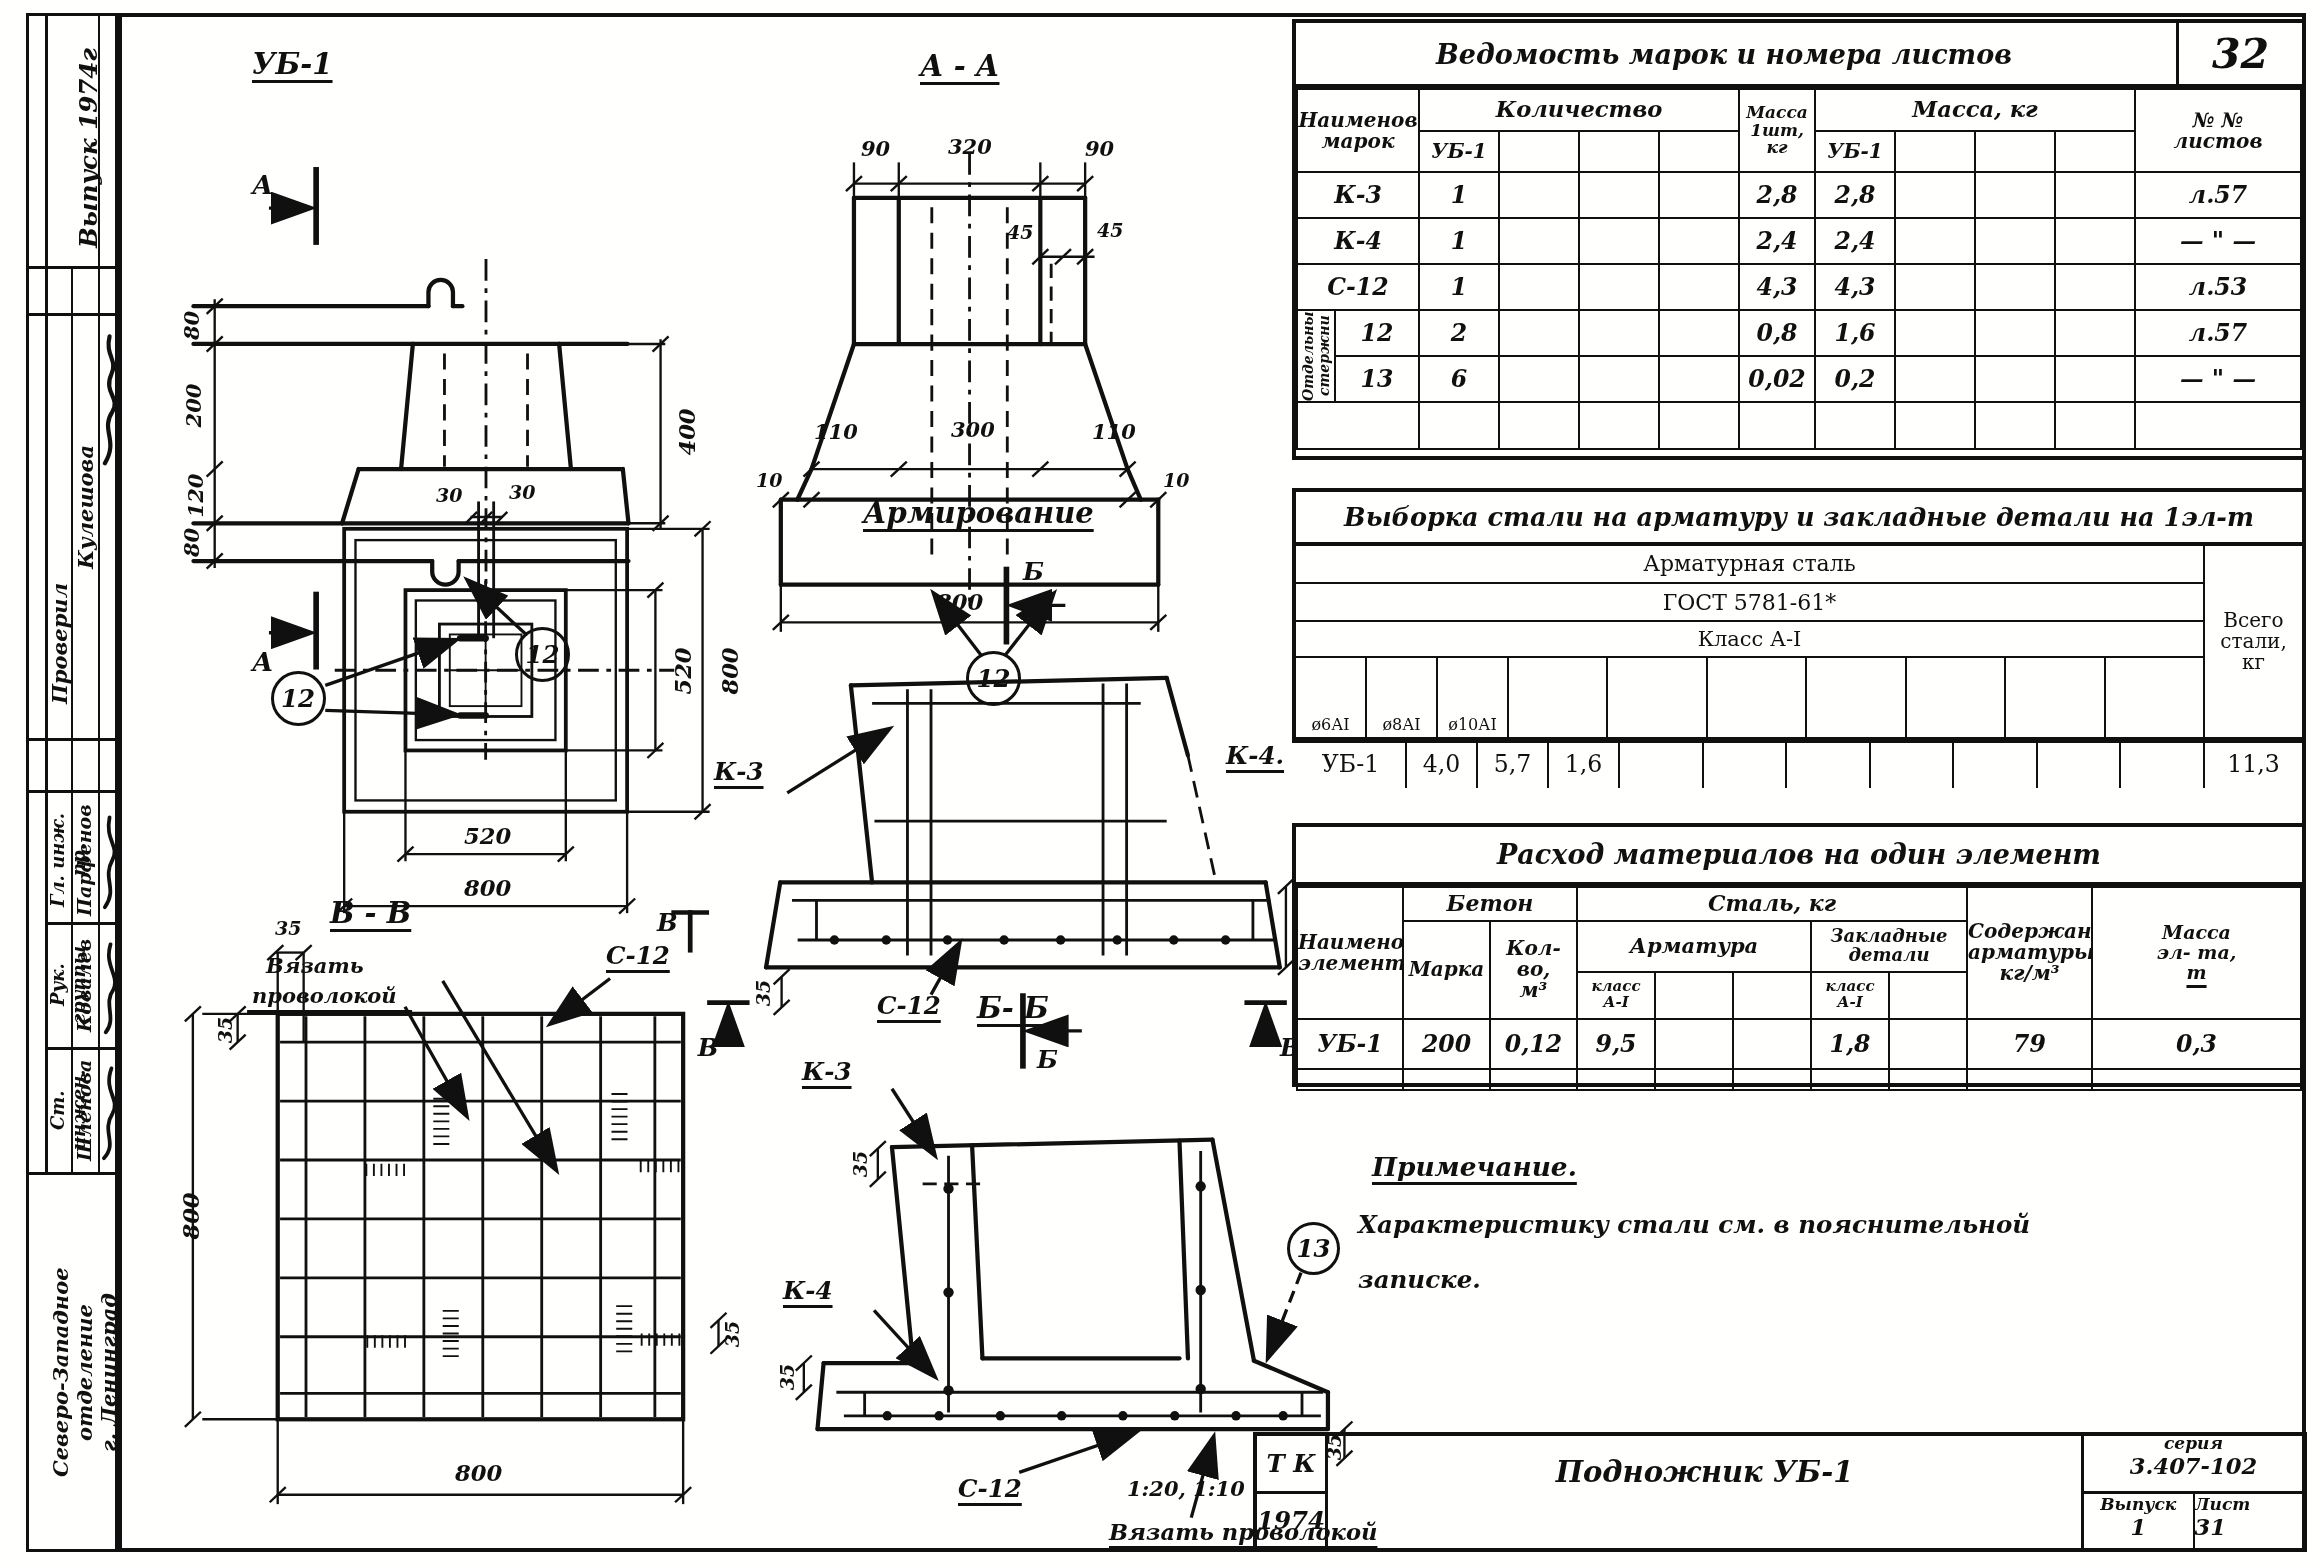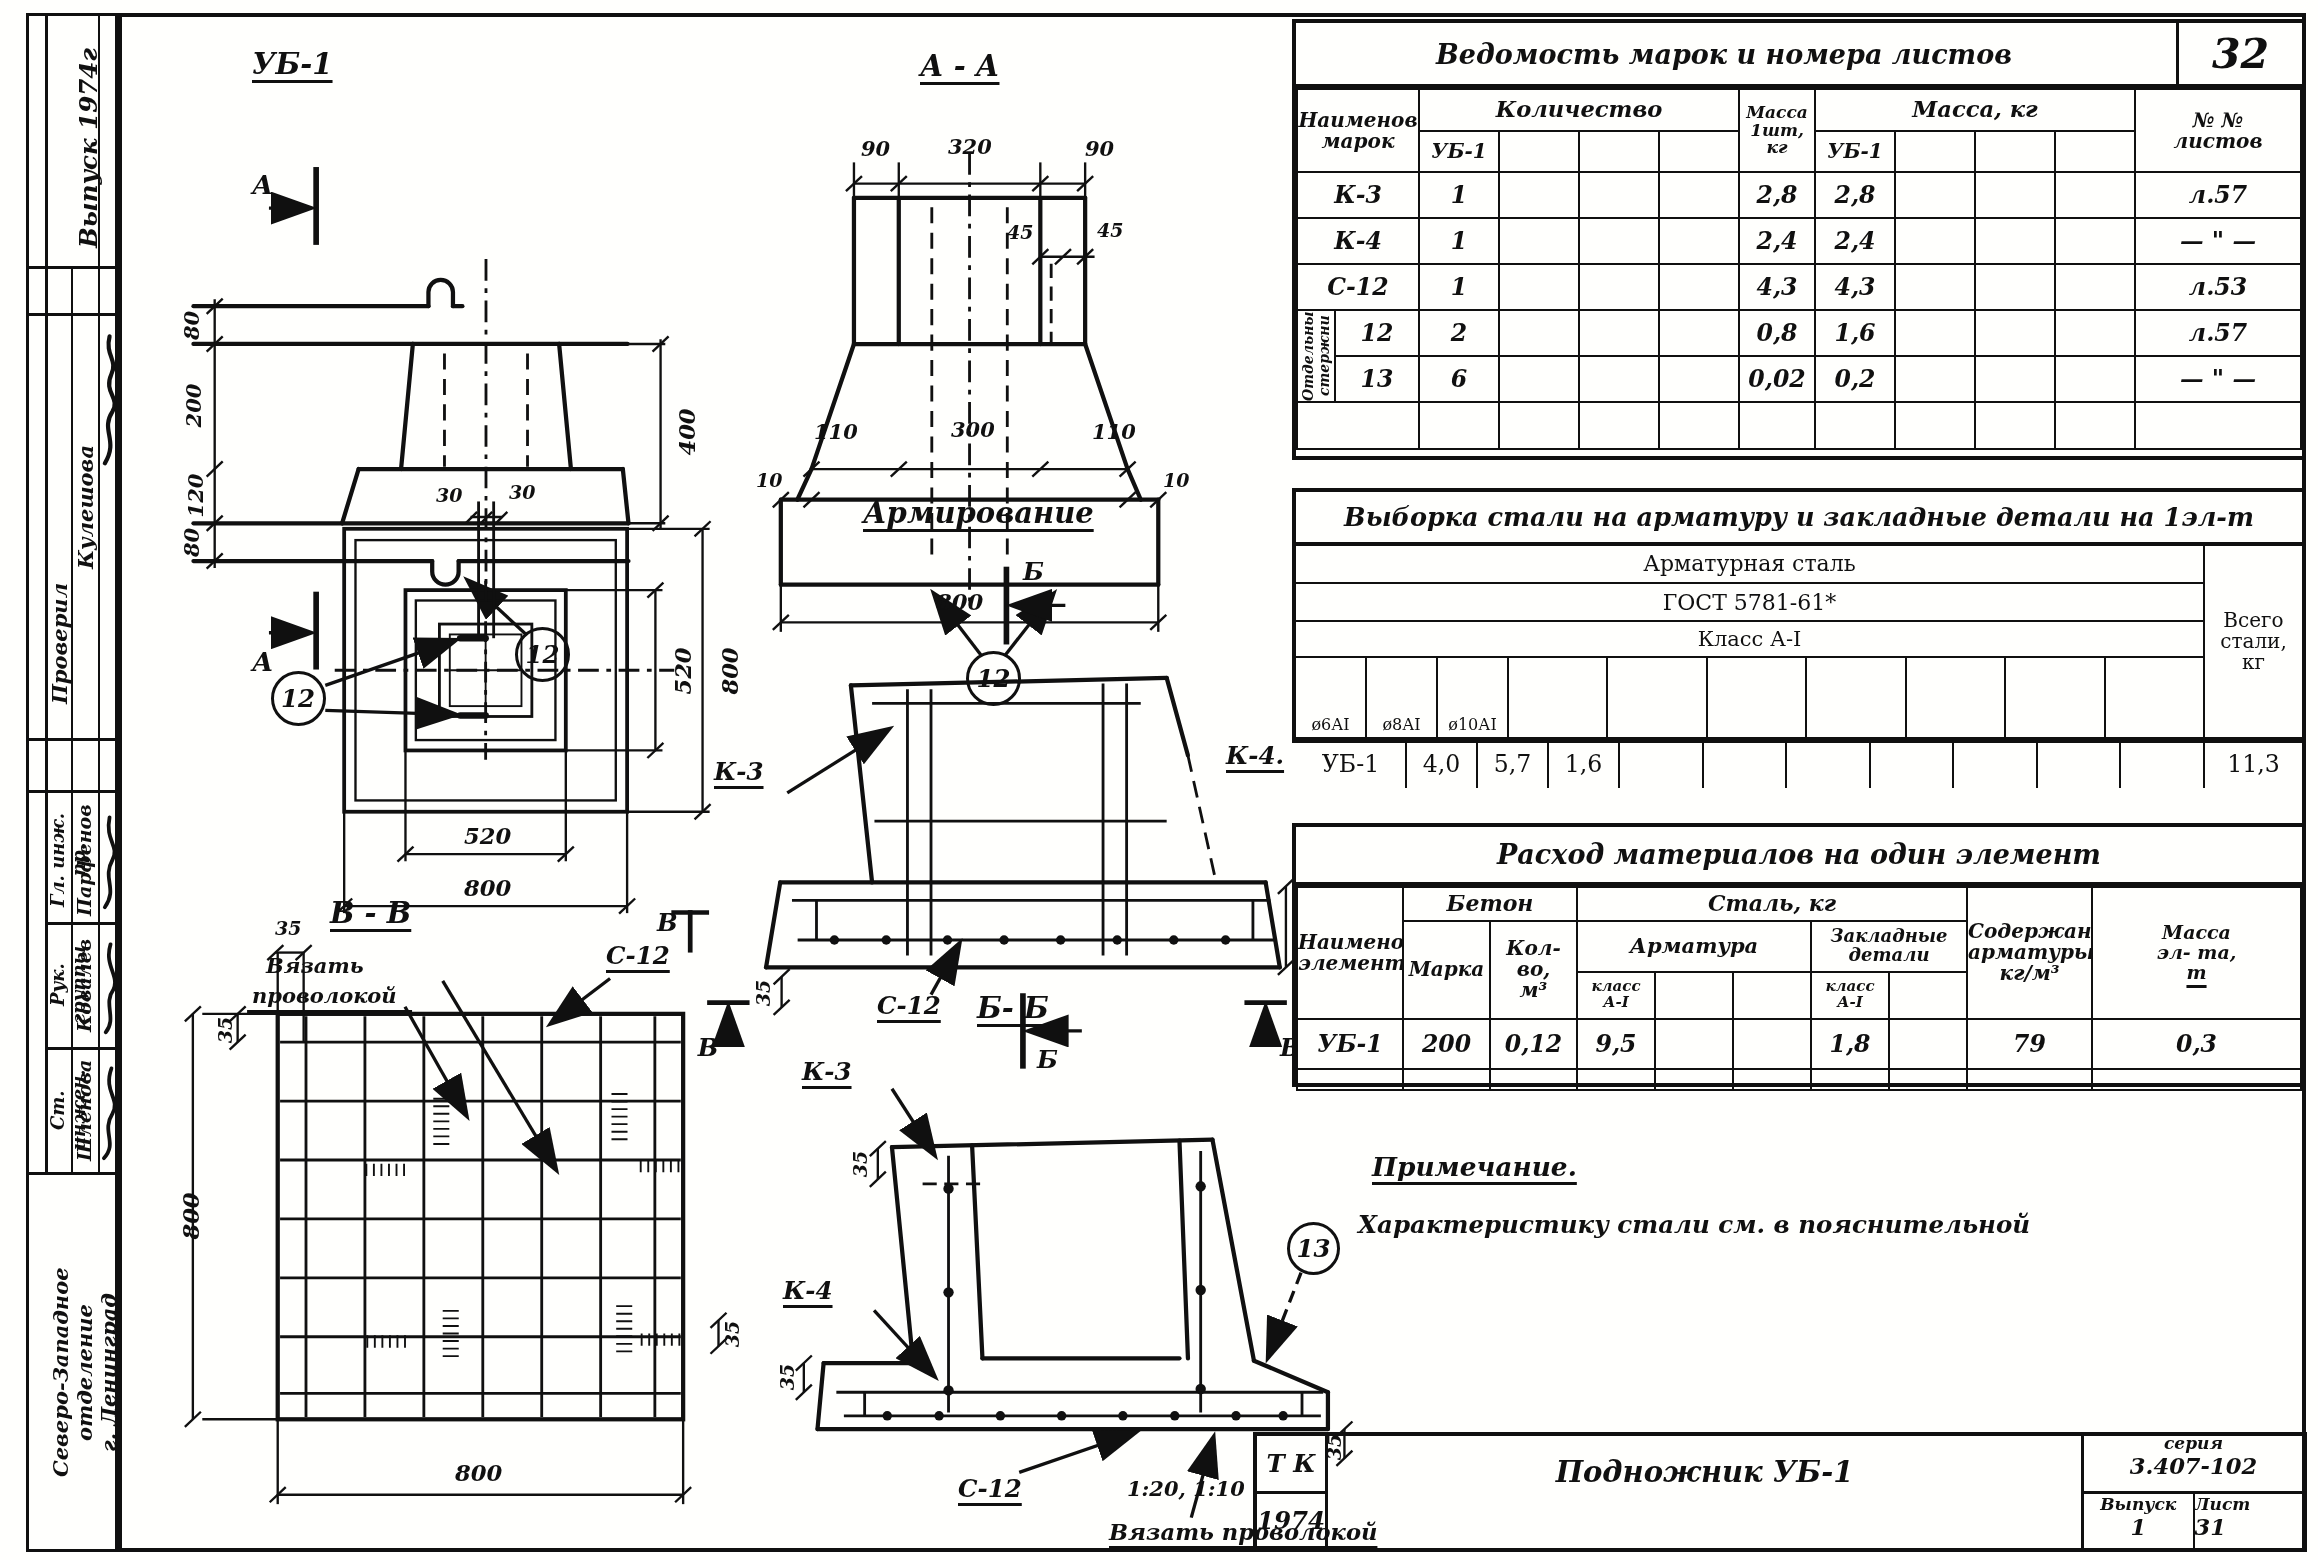--- a/index.html
+++ b/index.html
@@ -777,20 +777,21 @@
         <td></td>
             <td></td>
       </tr>
       </tbody>
     </table>
   </div>
 
   <div class="abs" style="left:1358px; top:1151px; width:896px;">
     <div class="hw t56 u" style="margin-left:14px;">Примечание.</div>
     <div class="hw t52" style="margin-top:28px;">Характеристику  стали   см. в  пояснительной</div>
+    <div class="hw t52" style="margin-top:26px;">записке.</div>
   </div>
 
   <span class="lbl t44" style="left:1127px; top:1476px;">1:20, 1:10</span>
 
   <div class="abs" style="left:1253px; top:1432px; width:1054px; height:120px; border:4.7px solid #101010; display:flex;">
     <div style="width:71px; display:flex; flex-direction:column; border-right:3.8px solid #101010;">
       <div class="hw t52" style="flex:1; display:flex; align-items:center; justify-content:center; border-bottom:3.3px solid #101010;">Т К</div>
       <div class="hw t52" style="flex:1; display:flex; align-items:center; justify-content:center;">1974</div>
     </div>
     <div class="hw t60" style="flex:1; display:flex; align-items:flex-start; justify-content:center; padding-top:19px;">Подножник   УБ-1</div>

